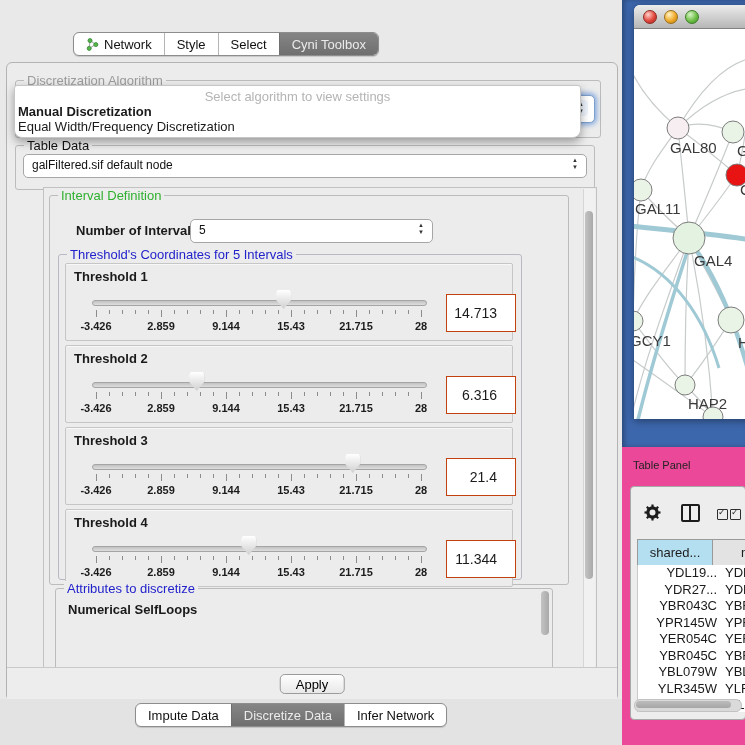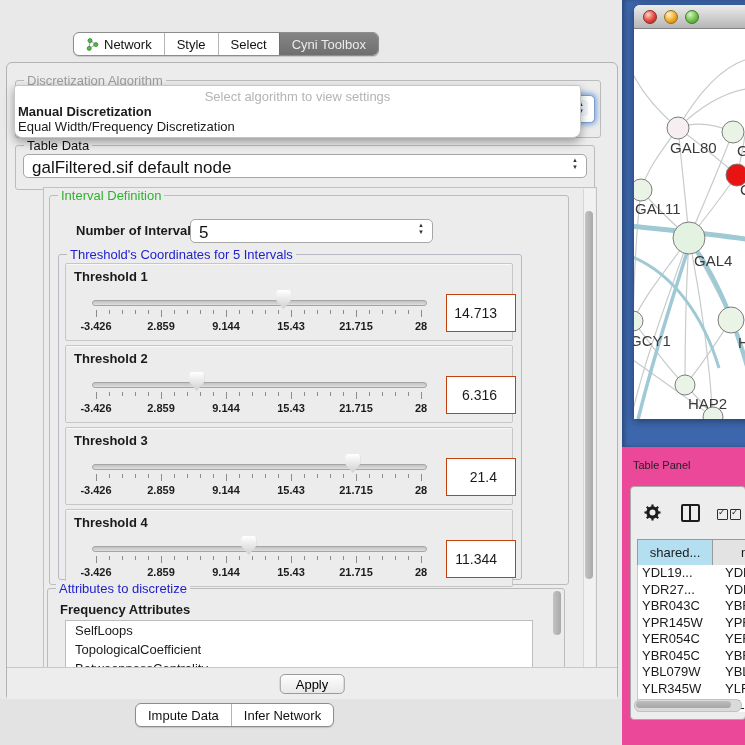--- a/index.html
+++ b/index.html
@@ -23,21 +23,21 @@
   #top-tabs{left:73px;top:32px;}
   #bottom-tabs{left:135px;top:4px;}
   #bottom-row{position:absolute;left:0;top:699px;width:622px;height:46px;background:#e3e3e3;}
   
   #main-panel{position:absolute;left:6px;top:62px;width:610px;height:637px;background:#ececec;
               border:1px solid #b3b3b3;border-radius:6px;}
   .group{position:absolute;border:1px solid #bcbcbc;border-radius:3px;}
   .gtitle{position:absolute;top:-8px;left:8px;background:#ececec;padding:0 3px;font-size:13px;line-height:15px;white-space:nowrap;}
   .t-gray{color:#9b9b9b;} .t-black{color:#111;} .t-green{color:#2fb12f;} .t-blue{color:#2222cc;}
   .combo{position:absolute;background:#fff;border:1px solid #a6a6a6;border-radius:5px;}
-  .combo .val{position:absolute;left:8px;top:3px;font-size:17px;color:#111;white-space:nowrap;}
+  .combo .val{position:absolute;left:8px;top:3px;font-size:12px;color:#111;white-space:nowrap;}
   .stepper{position:absolute;right:6px;top:2px;width:10px;text-align:center;color:#333;}
   .stepper div{font-size:6px;line-height:7px;}
   #algo-combo{left:16px;top:32px;width:570px;height:26px;border:1px solid #7d9fcc;
               box-shadow:0 0 5px 2px rgba(80,135,215,.65);}
   #algo-combo .stepper{top:4px;background:#eef4fc;border-radius:4px;padding:1px 2px;}
   
   #popup{position:absolute;left:7px;top:22px;width:565px;height:51px;background:#fff;
          border:1px solid #c6c6c6;border-radius:3px 3px 8px 8px;
          box-shadow:0 4px 10px rgba(0,0,0,.35);z-index:30;}
   #popup .hint{position:absolute;left:0;top:3px;width:100%;text-align:center;color:#b4b4b4;font-size:13px;}
@@ -64,21 +64,21 @@
   .thumb{position:absolute;top:26px;width:15px;height:19px;
          background:linear-gradient(#ffffff,#d0d0d0);
          clip-path:polygon(10% 0,90% 0,100% 15%,100% 52%,50% 100%,0 52%,0 15%);
          filter:drop-shadow(0 1px 1px rgba(0,0,0,.45));}
   .tick{position:absolute;width:1px;background:#8c8c8c;top:46px;}
   .tick.major{height:7px;} .tick.minor{height:4px;}
   .tick-lab{position:absolute;top:56px;transform:translateX(-50%);font-size:11px;font-weight:bold;color:#1c1c1c;white-space:nowrap;}
   .thr-value{position:absolute;left:380px;top:30px;width:50px;height:36px;background:#fff;
              border:1px solid #c2410c;font-size:14px;line-height:36px;text-align:right;padding-right:18px;box-sizing:content-box;}
   
-  #attr-group{left:3px;top:400px;width:496px;height:90px;padding-left:20px;}
+  #attr-group{left:11px;top:400px;width:496px;height:90px;}
   #attr-sub{position:absolute;left:12px;top:13px;font-weight:bold;}
   #attr-list{position:absolute;left:17px;top:31px;width:466px;height:62px;background:#fff;
              border:1px solid #bdbdbd;overflow:hidden;}
   .attr-item{padding-left:9px;font-size:13px;line-height:19px;white-space:nowrap;}
   #attr-scroll{right:1px;top:1px;width:11px;height:60px;border-left:none;background:transparent;}
   #attr-scroll .vthumb{top:1px;height:44px;}
   
   #apply-bar{position:absolute;left:0;top:604px;width:610px;height:32px;border-top:1px solid #c9c9c9;background:#ededed;}
   #apply-btn{position:absolute;left:50%;transform:translateX(-50%);top:6px;height:20px;padding:0 15px;
              background:linear-gradient(#fefefe,#e8e8e8);border:1px solid #9b9b9b;border-radius:5px;
@@ -106,21 +106,21 @@
   .cbx{position:absolute;top:22px;width:9px;height:9px;border:1.5px solid #2e2e2e;border-radius:1px;}
   .cbx span{position:absolute;left:0px;top:-2px;font-size:9px;line-height:9px;color:#2e2e2e;}
   #cbx1{left:86px;} #cbx2{left:99px;}
   #tp-header{position:absolute;left:6px;top:52px;height:26px;display:flex;border:1px solid #9a9a9a;width:160px;}
   .hcell{width:74px;border-right:1px solid #9a9a9a;background:#e3e3e3;text-align:center;
          font-size:13px;line-height:25px;color:#1c1c1c;flex:none;}
   .hcell.selcol{background:#b4dff1;}
   #tp-rows{position:absolute;left:6px;top:78px;width:160px;height:147px;background:#fff;overflow:hidden;
            border-left:1px solid #c9c9c9;border-right:1px solid #c9c9c9;}
   .trow{height:16.5px;font-size:13px;line-height:16.5px;white-space:nowrap;display:flex;}
-  .trow .c1{width:75px;padding-left:4px;flex:none;overflow:hidden;}
+  .trow .c1{width:75px;padding-left:4px;flex:none;overflow:hidden;text-align:right;}
   .trow .c2{padding-left:8px;flex:none;}
   #tp-hscroll{position:absolute;left:3px;top:212px;width:106px;height:11px;background:#dadada;border-radius:6px;border:1px solid #c2c2c2;}
   #tp-hscroll .hthumb{position:absolute;left:1px;top:1px;width:95px;height:7px;background:linear-gradient(#bdbdbd,#a6a6a6);border-radius:5px;}
 </style>
 </head>
 <body>
 
 <div id="root">
 
   <div id="left-pane">
@@ -345,45 +345,43 @@
                   <span class="tick-lab" style="left: 355px;">28</span>
                   <div class="thumb" style="left: 175.248px;"></div>
                   <div class="thr-value">11.344</div>
                 </div>
               </div>
           </div>
         </div>
 
         <div class="group" id="attr-group">
           <span class="gtitle t-blue">Attributes to discretize</span>
-          <span id="attr-sub">Frequency Attributes</span>
-          <div id="attr-list">
-              <div class="attr-item">SelfLoops</div>
-              <div class="attr-item">TopologicalCoefficient</div>
-              <div class="attr-item">BetweennessCentrality</div>
-            </div>
+          <span id="attr-sub">Numerical SelfLoops</span>
           <div class="vscroll" id="attr-scroll" style="position:absolute;">
               <div class="vthumb"></div>
             </div>
         </div>
 
         <div class="vscroll" id="vp-scroll">
             <div class="vthumb"></div>
           </div>
       </div>
 
       <div id="apply-bar">
         <button id="apply-btn">Apply</button>
       </div>
     </div>
 
     <div id="bottom-row">
       <div class="segbar" id="bottom-tabs">
           <div class="seg">
             <span>Impute Data</span>
+          </div>
+          <div class="seg sel">
+            <span>Discretize Data</span>
           </div>
           <div class="seg">
             <span>Infer Network</span>
           </div>
         </div>
     </div>
   </div>
 
   <div id="right-pane">
     <div id="desktop"></div>

